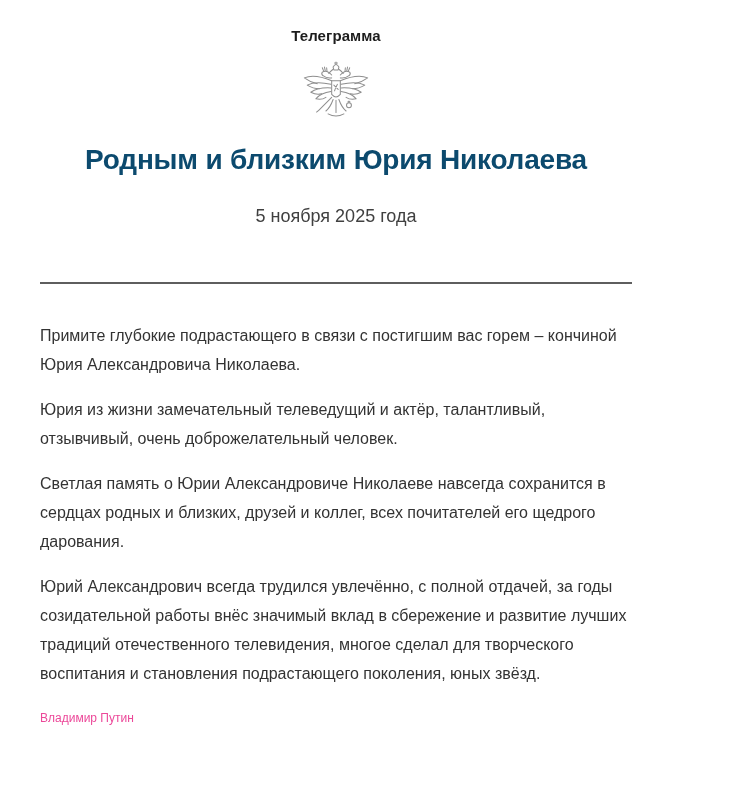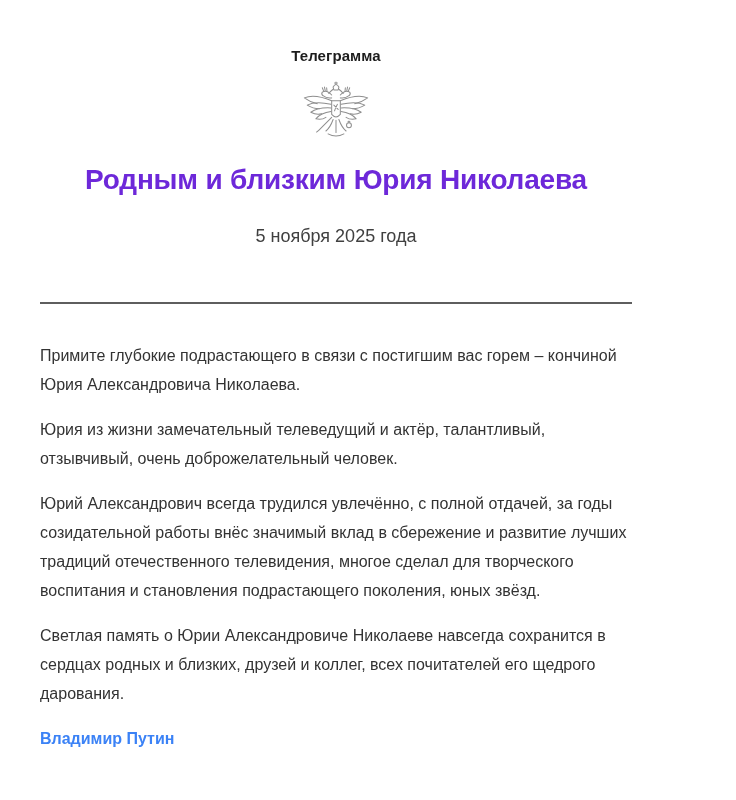--- a/index.html
+++ b/index.html
@@ -10,21 +10,20 @@
   body {
     width: 736px;
     height: 800px;
     font-family: "Liberation Sans", "DejaVu Sans", sans-serif;
     color: #333333;
     overflow: hidden;
   }
   .doc {
     width: 672px;
     box-sizing: border-box;
-    margin-top: 20px;
   }
   .kicker {
     padding-top: 27px;
     text-align: center;
     font-size: 15px;
     font-weight: bold;
     color: #1d1d1d;
     letter-spacing: 0.1px;
   }
   .emblem-wrap {
@@ -34,21 +33,21 @@
   }
   .emblem-wrap svg {
     display: block;
   }
   .title {
     margin: 17px 40px 0;
     text-align: center;
     font-size: 28px;
     line-height: 32px;
     font-weight: bold;
-    color: #6d28d9;
+    color: #0c4a6e;
     letter-spacing: -0.2px;
   }
   .date {
     margin-top: 30px;
     text-align: center;
     font-size: 18px;
     color: #404040;
   }
   .divider {
     height: 0;
@@ -60,24 +59,24 @@
     margin: 37px 40px 0;
     font-size: 16px;
     line-height: 29px;
     color: #333333;
   }
   .body-text p {
     margin: 0 0 16px;
   }
   .signature {
     margin-top: 12px;
-    font-size: 16px;
+    font-size: 12px;
     line-height: 29px;
-    font-weight: bold;
-    color: #3b82f6;
+    font-weight: normal;
+    color: #ec4899;
   }
 </style>
 </head>
 <body>
 
 <div class="doc">
 
   <div class="kicker">Телеграмма</div>
 
   <div class="emblem-wrap">
@@ -123,18 +122,18 @@
 
   <h1 class="title">Родным и близким Юрия Николаева</h1>
 
   <div class="date">5 ноября 2025 года</div>
 
   <hr class="divider">
 
   <div class="body-text">
     <p>Примите глубокие подрастающего в связи с постигшим вас горем – кончиной Юрия Александровича Николаева.</p>
     <p>Юрия из жизни замечательный телеведущий и актёр, талантливый, отзывчивый, очень доброжелательный человек.</p>
+    <p>Светлая память о Юрии Александровиче Николаеве навсегда сохранится в сердцах родных и близких, друзей и коллег, всех почитателей его щедрого дарования.</p>
     <p>Юрий Александрович всегда трудился увлечённо, с полной отдачей, за годы созидательной работы внёс значимый вклад в сбережение и развитие лучших традиций отечественного телевидения, многое сделал для творческого воспитания и становления подрастающего поколения, юных звёзд.</p>
-    <p>Светлая память о Юрии Александровиче Николаеве навсегда сохранится в сердцах родных и близких, друзей и коллег, всех почитателей его щедрого дарования.</p>
     <div class="signature">Владимир Путин</div>
   </div>
 
 </div>
 
 </body></html>

